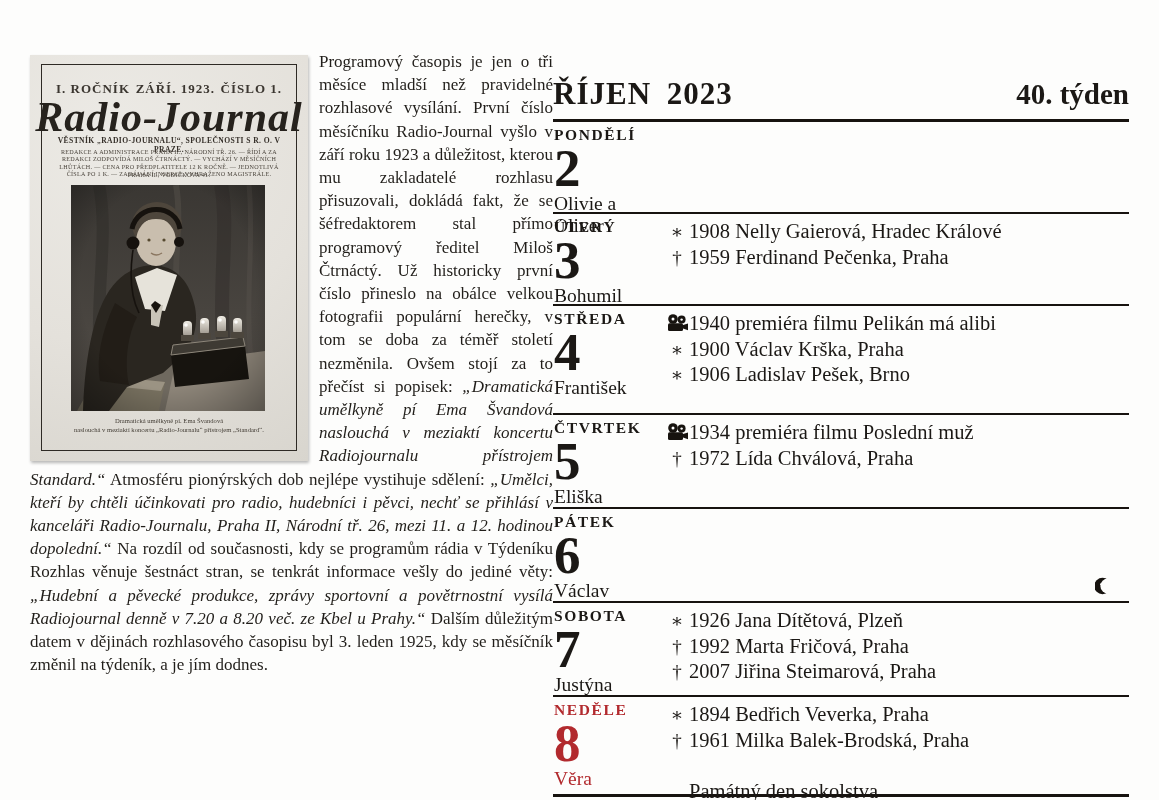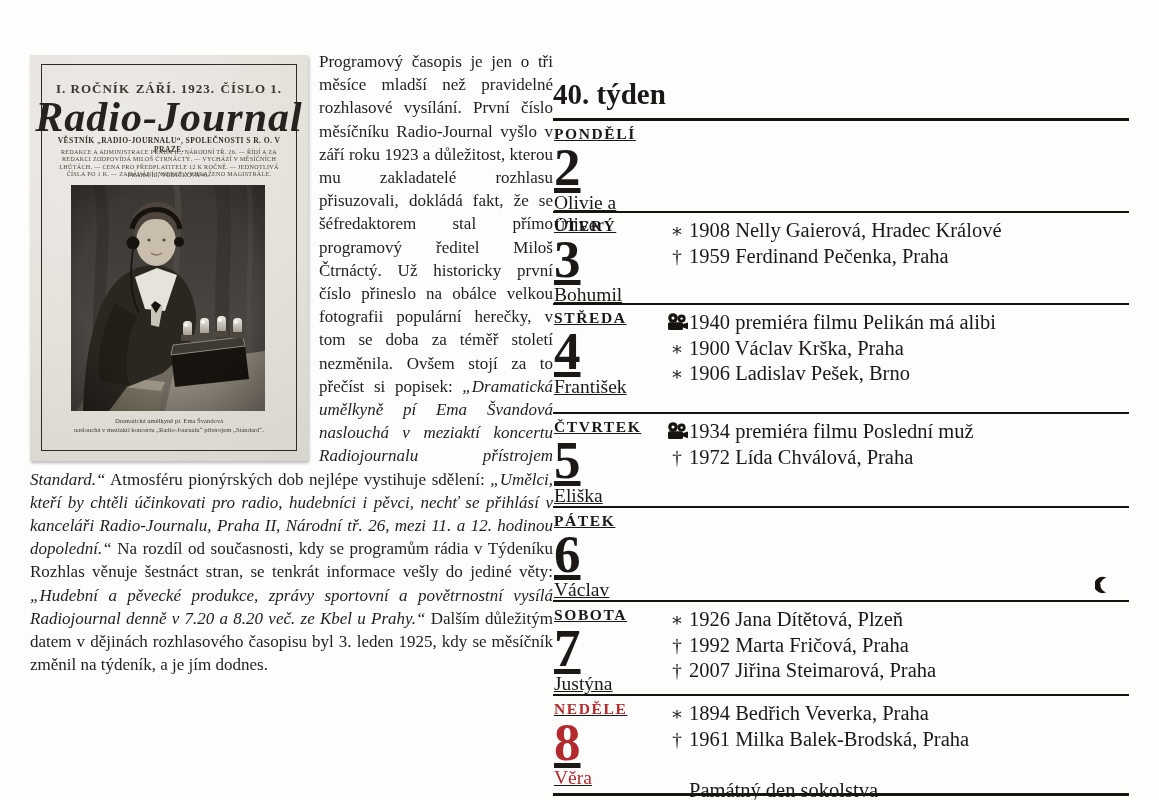--- a/index.html
+++ b/index.html
@@ -54,21 +54,21 @@
   
   .calendar{position:absolute;left:553px;top:38px;width:576px;}
   .cal-header{
     display:flex;justify-content:space-between;align-items:baseline;
     padding-bottom:7px;border-bottom:3px solid #17130f;
   }
   .month-title{font-size:31px;font-weight:bold;letter-spacing:1px;word-spacing:7px;}
   .week-label{font-size:29px;font-weight:bold;margin-top:40px;}
   .day-row{position:relative;border-bottom:2.5px solid #17130f;box-sizing:border-box;}
   .day-row:last-child{border-bottom-width:3px;}
-  .day-left{position:absolute;left:1px;top:4px;width:108px;text-decoration:underline;}
+  .day-left{position:absolute;left:1px;top:4px;width:108px;}
   .dow{font-size:15.5px;font-weight:bold;letter-spacing:1.6px;}
   .daynum{font-size:53px;font-weight:bold;line-height:46px;margin-top:1px;}
   .nameday{font-size:19.5px;margin-top:2px;}
   .day-row.red .dow,.day-row.red .daynum,.day-row.red .nameday{color:var(--red,#b22a2e);}
   .day-events{position:absolute;left:112px;top:5px;right:4px;}
   .event-line{display:flex;align-items:baseline;font-size:20.5px;line-height:25.5px;height:25.5px;}
   .ev-icon{display:inline-block;width:24px;text-align:center;flex:0 0 24px;font-size:19px;}
   .ev-icon svg{position:relative;top:2px;}
   .moon{position:absolute;right:18px;bottom:4px;line-height:0;}
 </style>
@@ -156,20 +156,21 @@
       <div>Dramatická umělkyně pí. Ema Švandová</div>
       <div>naslouchá v meziaktí koncertu „Radio-Journalu“ přístrojem „Standard“.</div>
     </div>
   </div>
 
   <p class="article-text"><span>Programový časopis je jen o tři měsíce mladší než pravidelné rozhlasové vysílání. První číslo měsíčníku Radio-Journal vyšlo v září roku 1923 a důležitost, kterou mu zakladatelé rozhlasu přisuzovali, dokládá fakt, že se šéfredaktorem stal přímo programový ředitel Miloš Čtrnáctý. Už historicky první číslo přineslo na obálce velkou fotografii populární herečky, v tom se doba za téměř století nezměnila. Ovšem stojí za to přečíst si popisek: </span><span class="it">„Dramatická umělkyně pí Ema Švandová naslouchá v meziaktí koncertu Radiojournalu přístrojem Standard.“</span><span> Atmosféru pionýrských dob nejlépe vystihuje sdělení: </span><span class="it">„Umělci, kteří by chtěli účinkovati pro radio, hudebníci i pěvci, nechť se přihlásí v kanceláři Radio-Journalu, Praha II, Národní tř. 26, mezi 11. a 12. hodinou dopolední.“</span><span> Na rozdíl od současnosti, kdy se programům rádia v Týdeníku Rozhlas věnuje šestnáct stran, se tenkrát informace vešly do jediné věty: </span><span class="it">„Hudební a pěvecké produkce, zprávy sportovní a povětrnostní vysílá Radiojournal denně v 7.20 a 8.20 več. ze Kbel u Prahy.“</span><span> Dalším důležitým datem v dějinách rozhlasového časopisu byl 3. leden 1925, kdy se měsíčník změnil na týdeník, a je jím dodnes.</span></p>
 </div>
 
 <div class="calendar">
   <div class="cal-header">
+    <span class="month-title">ŘÍJEN 2023</span>
     <span class="week-label">40. týden</span>
   </div>
   <div id="days">
       <div class="day-row" style="height: 92px;">
         <div class="day-left">
           <div class="dow">PONDĚLÍ</div>
           <div class="daynum">2</div>
           <div class="nameday">Olivie a Oliver</div>
         </div>
         <div class="day-events"></div>

